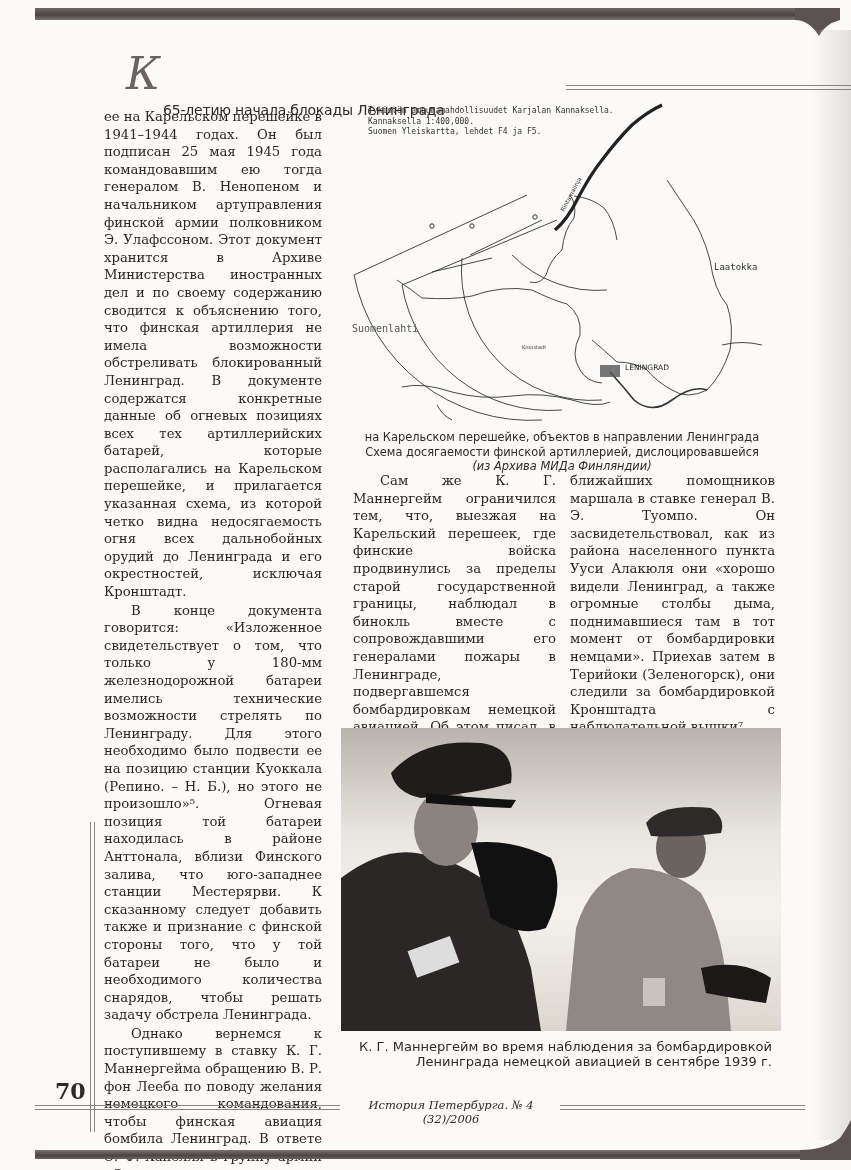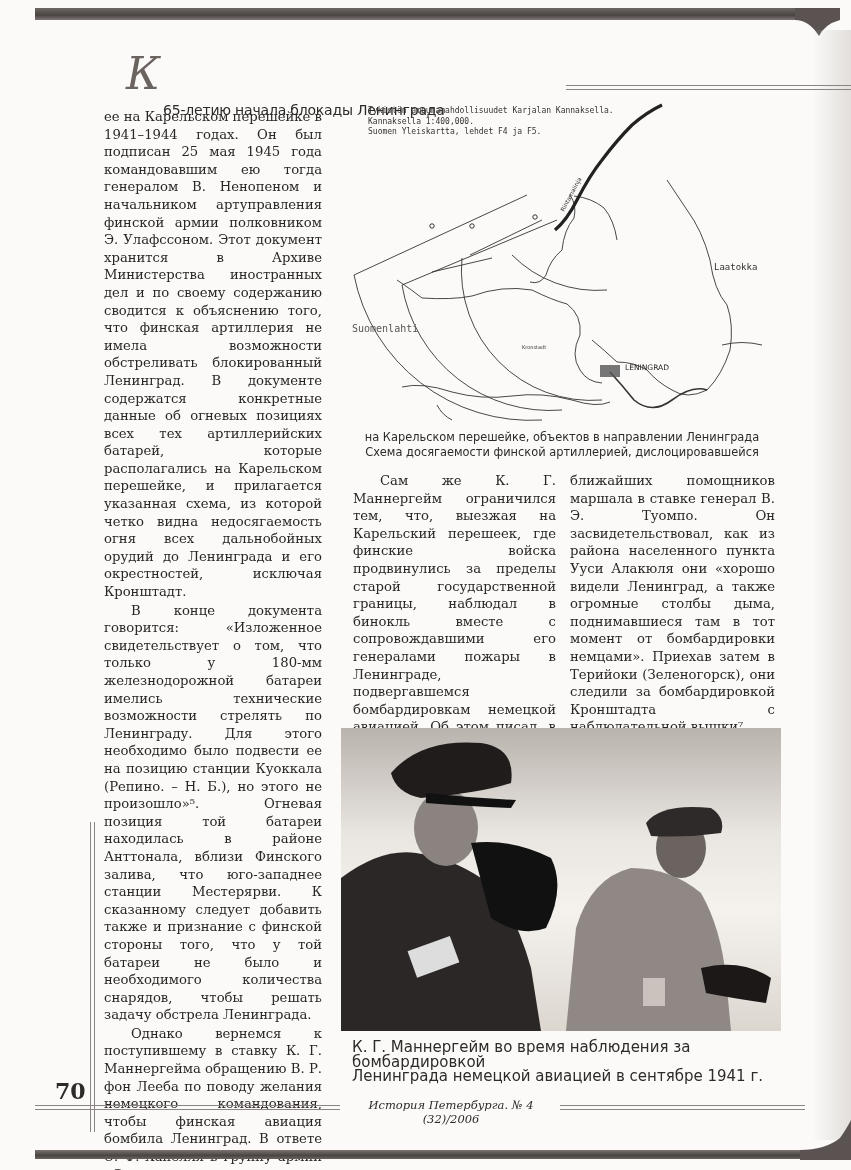--- a/index.html
+++ b/index.html
@@ -36,22 +36,22 @@
   .map .legend { position:absolute; left:26px; top:6px; font-family:"DejaVu Sans Mono", monospace;
                  font-size:8px; line-height:10.5px; color:#333; }
   .map svg { position:absolute; left:0; top:0; }
 
   .map-caption { position:absolute; left:352px; top:430px; width:420px; text-align:center;
                  font-family:"DejaVu Sans", sans-serif; font-size:11.4px; line-height:14.5px; color:#2e2a28; }
   .map-caption .src { font-style:italic; }
 
   .photo { position:absolute; left:341px; top:728px; width:440px; height:303px; overflow:hidden;
            background:linear-gradient(180deg,#b9b3ad 0%,#e9e5e0 35%,#f5f2ee 60%,#dcd6cf 100%); }
-  .photo-caption { position:absolute; left:352px; top:1040px; width:420px; text-align:left;
-                   font-family:"DejaVu Sans", sans-serif; font-size:15px; line-height:14.5px; color:#2e2a28; }
+  .photo-caption { position:absolute; left:352px; top:1040px; width:420px; text-align:right;
+                   font-family:"DejaVu Sans", sans-serif; font-size:13px; line-height:14.5px; color:#2e2a28; }
 
   .footer { position:absolute; left:35px; top:1095px; width:780px; height:25px; }
   .page-num { position:absolute; left:20px; top:-17px; font-family:"DejaVu Serif", serif; font-weight:bold;
               font-size:22px; color:#2e2a28; }
   .frule-l { position:absolute; left:0; top:10px; width:305px; height:3px;
              border-top:1px solid #8a8482; border-bottom:1px solid #8a8482; }
   .frule-r { position:absolute; left:525px; top:10px; width:245px; height:3px;
              border-top:1px solid #8a8482; border-bottom:1px solid #8a8482; }
   .journal { position:absolute; left:310px; top:3px; width:212px; text-align:center;
              font-family:"DejaVu Serif", serif; font-style:italic; font-size:11.5px; color:#2e2a28; }
@@ -122,20 +122,21 @@
     <text x="10" y="232" font-family="DejaVu Sans Mono, monospace" font-size="10" fill="#555">Suomenlahti</text>
     <text x="283" y="270" font-family="DejaVu Sans, sans-serif" font-size="7.5" fill="#222">LENINGRAD</text>
     <text x="180" y="249" font-family="DejaVu Sans, sans-serif" font-size="5" fill="#333">Kronstadt</text>
     <text x="0" y="0" font-family="DejaVu Sans, sans-serif" font-size="6" fill="#333" transform="translate(222,112) rotate(-62)">Rintamalinja</text>
   </svg>
 </div>
 
 <div class="map-caption">
   <div>на Карельском перешейке, объектов в направлении Ленинграда</div>
   <div>Схема досягаемости финской артиллерией, дислоцировавшейся</div>
+  <div class="src">(из Архива МИДа Финляндии)</div>
 </div>
 
 <div class="col col2">
   <p class="ind">Сам же К. Г. Маннергейм ограничился тем, что, выезжая на Карельский перешеек, где финские войска продвинулись за пределы старой государственной границы, наблюдал в бинокль вместе с сопровождавшими его генералами пожары в Ленинграде, подвергавшемся бомбардировкам немецкой авиацией. Об этом писал, в частности, в своем дневнике один из</p>
 </div>
 
 <div class="col col3">
   <p>ближайших помощников маршала в ставке генерал В. Э. Туомпо. Он засвидетельствовал, как из района населенного пункта Ууси Алакюля они «хорошо видели Ленинград, а также огромные столбы дыма, поднимавшиеся там в тот момент от бомбардировки немцами». Приехав затем в Терийоки (Зеленогорск), они следили за бомбардировкой Кронштадта с наблюдательной вышки⁷.</p>
   <p class="ind">Хотя в финской авиации было мало бомбардировщиков, они тем не менее использовались для проникновения в воздушное про-</p>
 </div>
@@ -153,21 +154,21 @@
     <path d="M225 303 L235 200 Q250 150 290 140 Q330 140 360 165 Q380 200 385 250 L390 303 Z" fill="#8f8884"></path>
     <ellipse cx="340" cy="120" rx="25" ry="30" fill="#6a6360"></ellipse>
     <path d="M305 95 Q320 75 370 80 Q385 90 380 105 Q345 110 310 108 Z" fill="#2e2a29"></path>
     <path d="M360 240 Q400 230 430 250 L425 275 Q390 270 365 265 Z" fill="#1b1817"></path>
     <rect x="302" y="250" width="22" height="28" fill="#d8d2cc" opacity="0.8"></rect>
   </svg>
 </div>
 
 <div class="photo-caption">
   <div>К. Г. Маннергейм во время наблюдения за бомбардировкой</div>
-  <div>Ленинграда немецкой авиацией в сентябре 1941 г.</div>
+  <div>Ленинграда немецкой авиацией в сентябре 1939 г.</div>
 </div>
 
 <div class="footer">
   <span class="page-num">70</span>
   <div class="frule-l"></div>
   <span class="journal">История Петербурга. № 4 (32)/2006</span>
   <div class="frule-r"></div>
 </div>
 
 <div class="botbar"></div>

